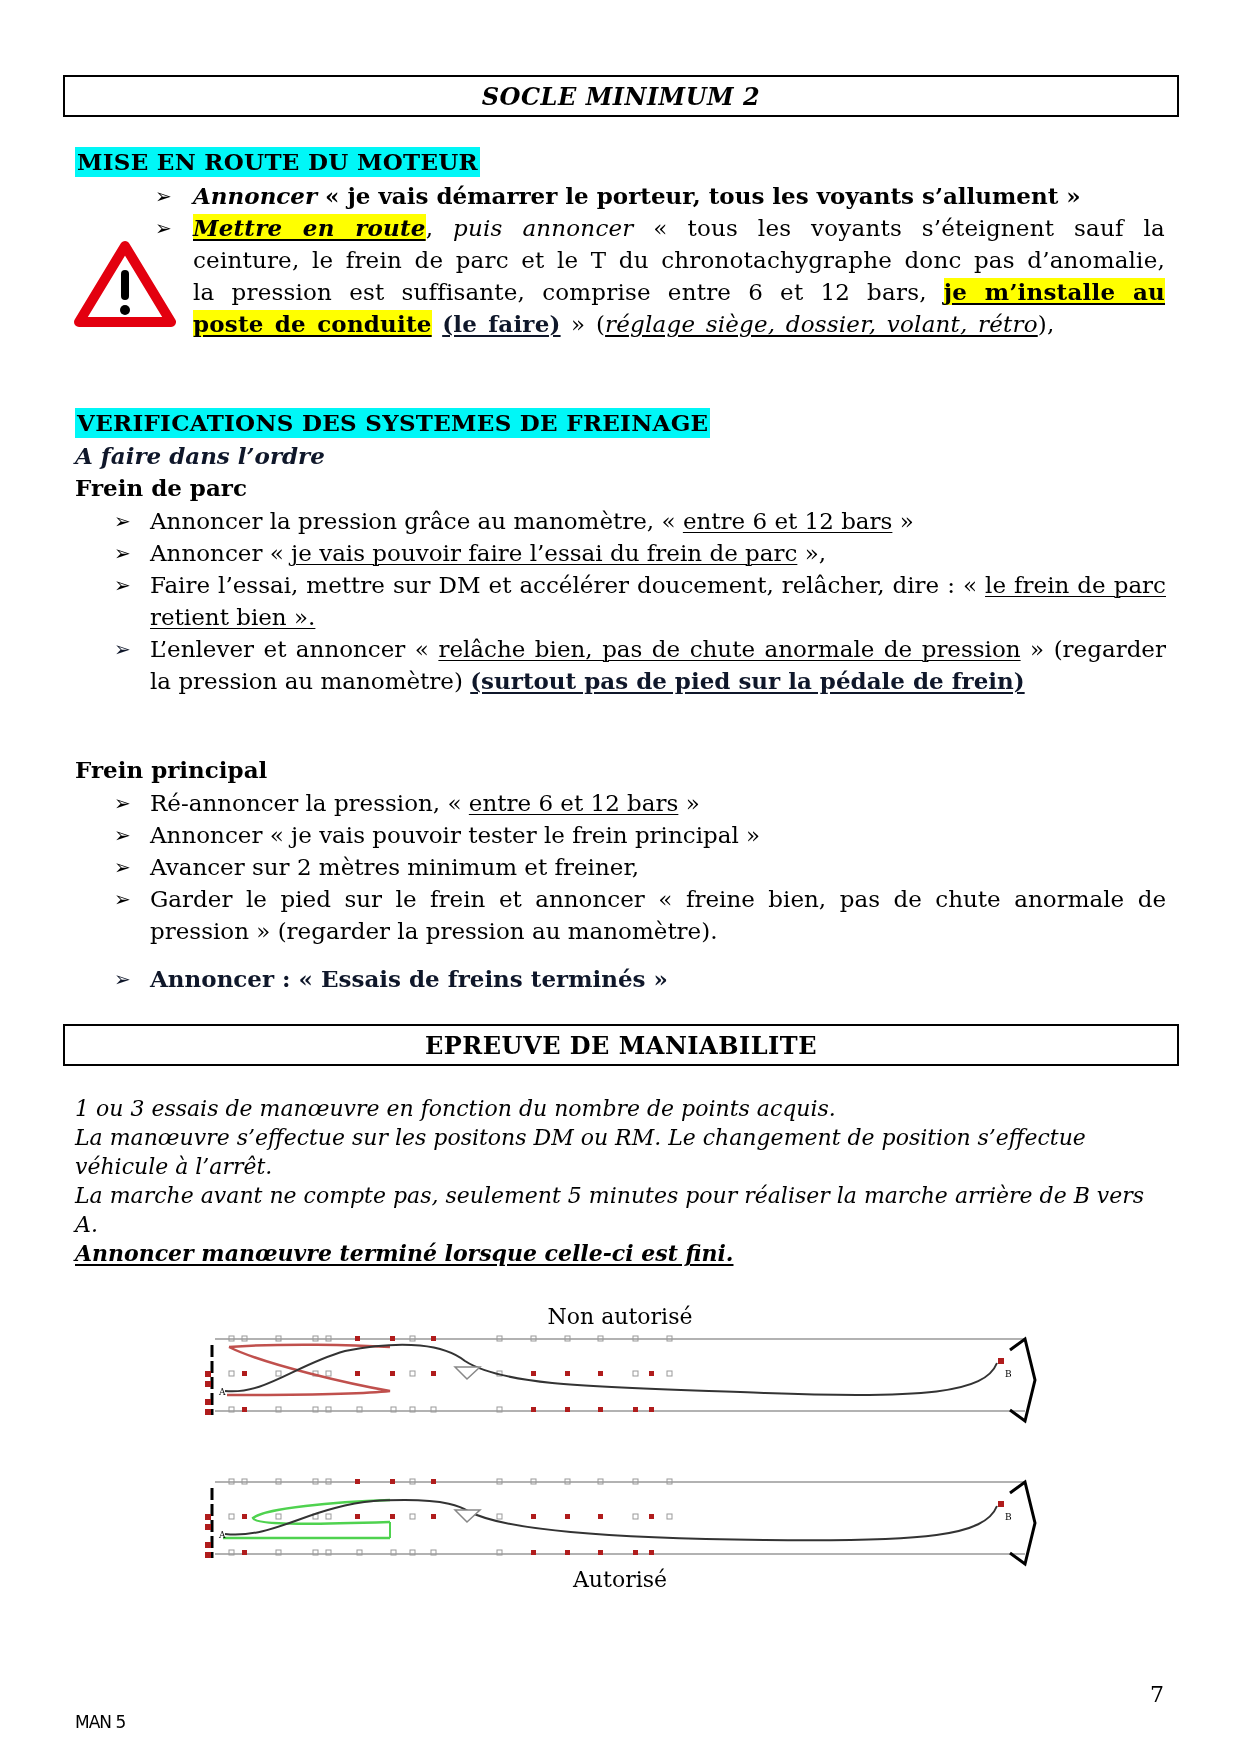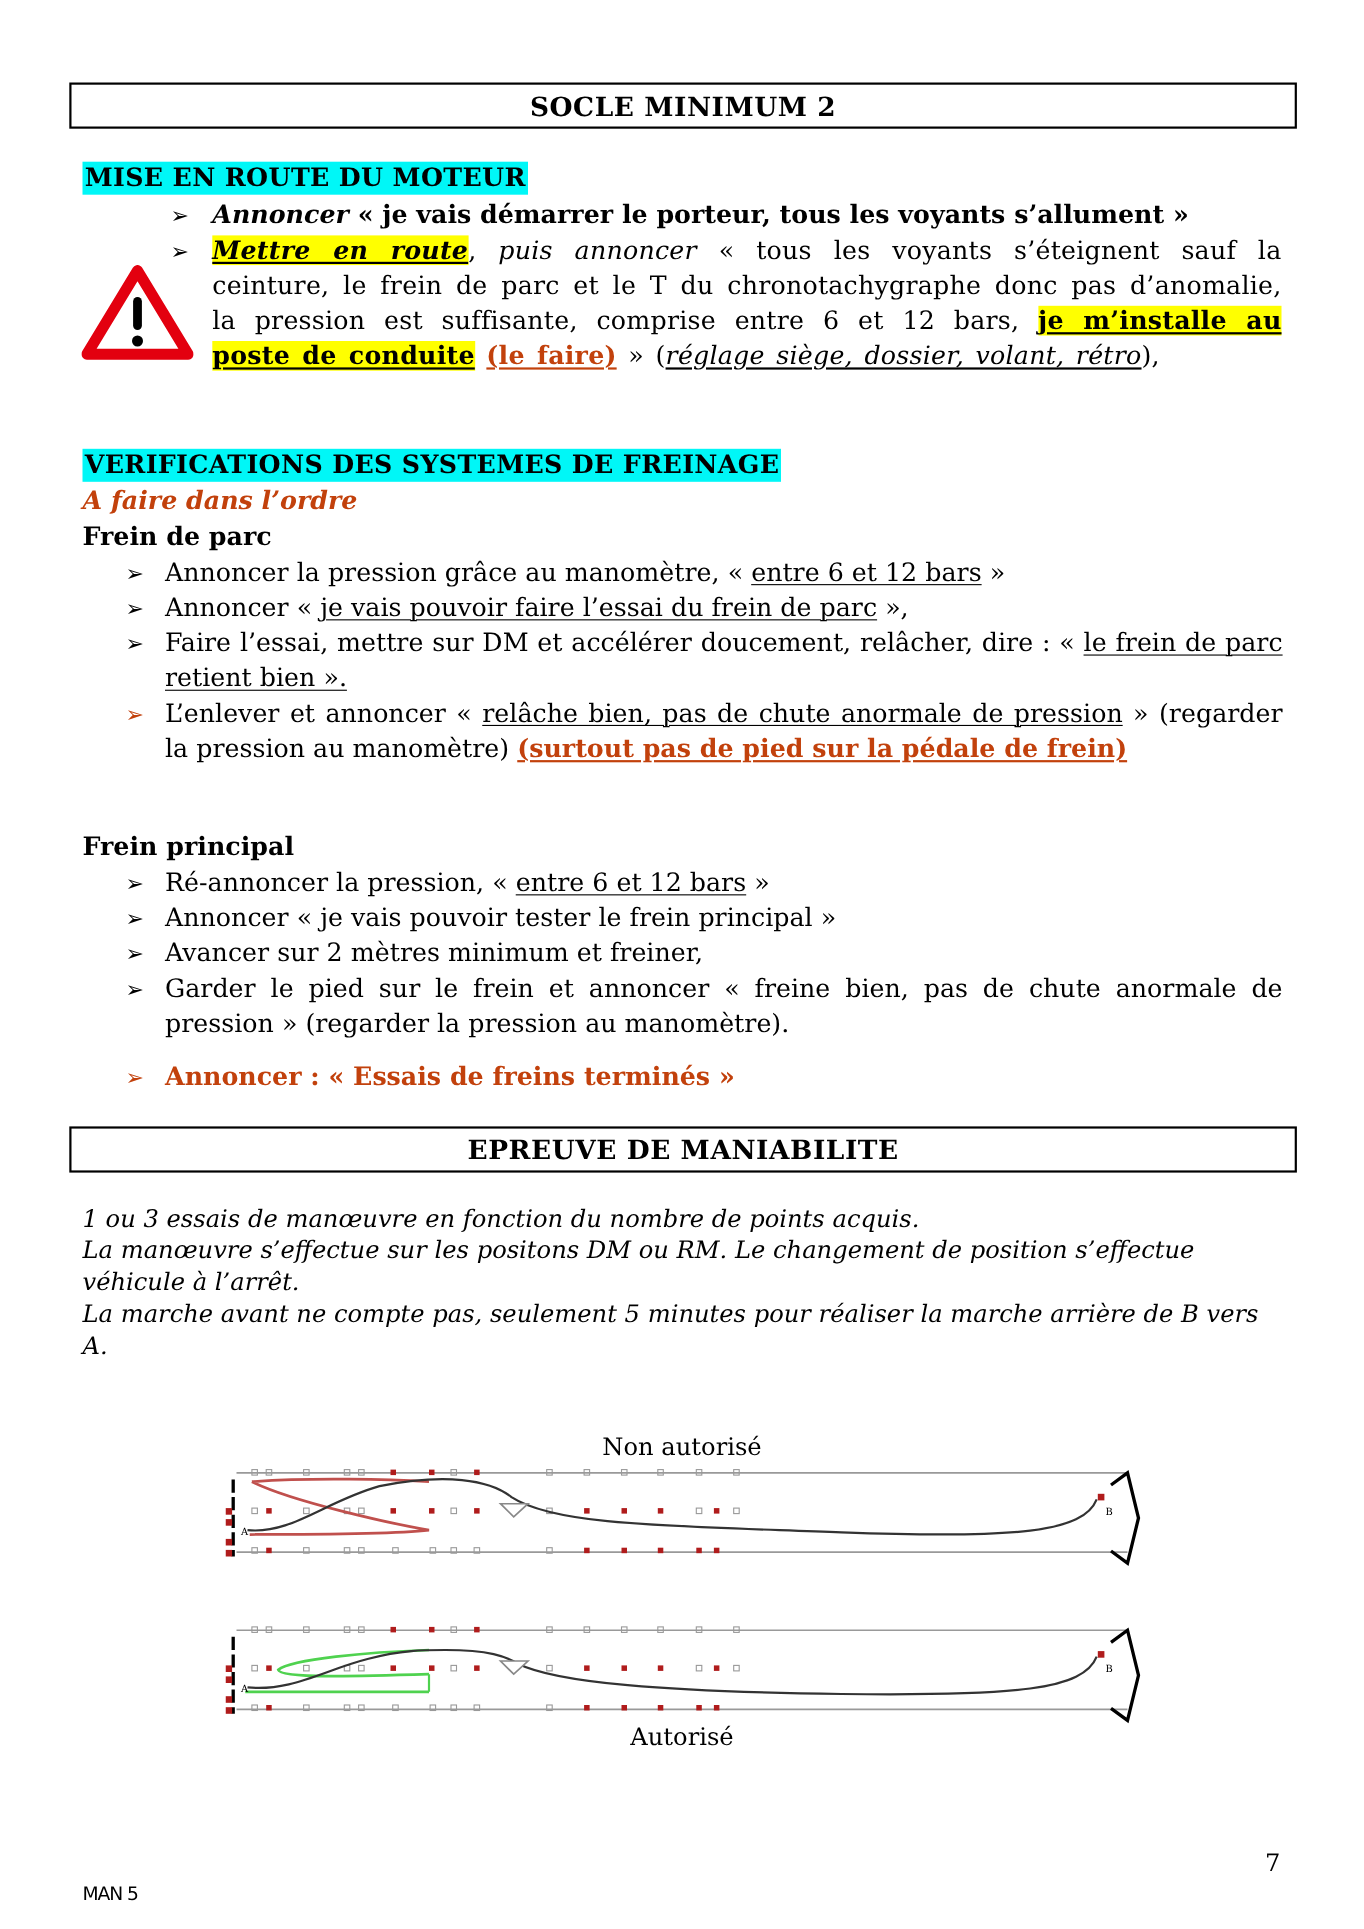--- a/index.html
+++ b/index.html
@@ -7,39 +7,39 @@
          font-family:"DejaVu Serif", serif; color:#000; }
   .box { position:absolute; left:63px; width:1112px; height:38px; border:2px solid #000;
          display:flex; align-items:center; justify-content:center;
          font-family:"DejaVu Serif", serif; font-weight:bold; font-size:24px; letter-spacing:0.5px; }
   .hl-cyan { background:#00f7f7; }
   .hl-yellow { background:#ffff00; }
   .sec-title { position:absolute; left:75px; font-weight:bold; font-size:23px; line-height:30px;
                padding:0 2px; letter-spacing:0.3px; }
   .txt { position:absolute; font-size:23px; line-height:32px; }
   .just { text-align:justify; text-align-last:left; }
-  .red { color:#c2410c; }
+  .red { color:#0f172a; }
   .b { font-weight:bold; }
   .i { font-style:italic; }
   .u { text-decoration:underline; text-decoration-thickness:2px; text-underline-offset:3px; }
   .bullet { position:absolute; font-size:20px; line-height:32px; }
   .subh { position:absolute; left:75px; font-weight:bold; font-size:23px; line-height:30px; }
   .list { position:absolute; left:150px; width:1016px; font-size:23px; line-height:32px; }
   .li { position:relative; }
   .li .arr { position:absolute; left:-36px; top:0; font-size:20px; }
   .para { position:absolute; left:75px; width:1092px; font-size:22px; line-height:29px; font-style:italic; }
   .caption { position:absolute; font-size:22px; left:0; width:1240px; text-align:center; }
   .footer-code { position:absolute; left:75px; top:1712px; font-family:"DejaVu Sans", sans-serif;
                  font-weight:normal; font-size:17px; letter-spacing:-1px; }
   .pagenum { position:absolute; left:1150px; top:1682px; font-size:22px; }
 </style>
 </head>
 <body>
 
-<div class="box" style="top:75px;">
+<div class="box" style="top:75px;font-style:italic;">
   <span>SOCLE MINIMUM 2</span>
 </div>
 
 <div class="sec-title hl-cyan" style="top:147px;">MISE EN ROUTE DU MOTEUR</div>
 
 <span class="bullet" style="left:155px; top:180px;">➢</span>
 <div class="txt" style="left:193px; top:180px; width:975px;">
   <span class="b i">Annoncer</span><span class="b"> « je vais démarrer le porteur, tous les voyants s’allument »</span>
 </div>
 
@@ -106,20 +106,21 @@
 </div>
 
 <div class="box" style="top:1024px;">
   <span>EPREUVE DE MANIABILITE</span>
 </div>
 
 <div class="para" style="top:1094px;">
   <div>1 ou 3 essais de manœuvre en fonction du nombre de points acquis.</div>
   <div>La manœuvre s’effectue sur les positons DM ou RM. Le changement de position s’effectue véhicule à l’arrêt.</div>
   <div>La marche avant ne compte pas, seulement 5 minutes pour réaliser la marche arrière de B vers A.</div>
+  <div class="b u" style="text-decoration-thickness:2px">Annoncer manœuvre terminé lorsque celle-ci est fini.</div>
 </div>
 
 <div class="caption" style="top:1304px;">Non autorisé</div>
 
 <svg style="position:absolute; left:205px; top:1335px;" width="845" height="90" viewBox="0 0 845 90">
   <line x1="10" y1="4" x2="820" y2="4" stroke="#999" stroke-width="1.5"></line>
   <line x1="10" y1="76" x2="820" y2="76" stroke="#999" stroke-width="1.5"></line>
   <line x1="7" y1="10" x2="7" y2="80" stroke="#000" stroke-width="3" stroke-dasharray="12,4"></line>
   <g fill="none" stroke="#999" stroke-width="1">
     <rect x="24" y="1" width="5" height="5"></rect>

